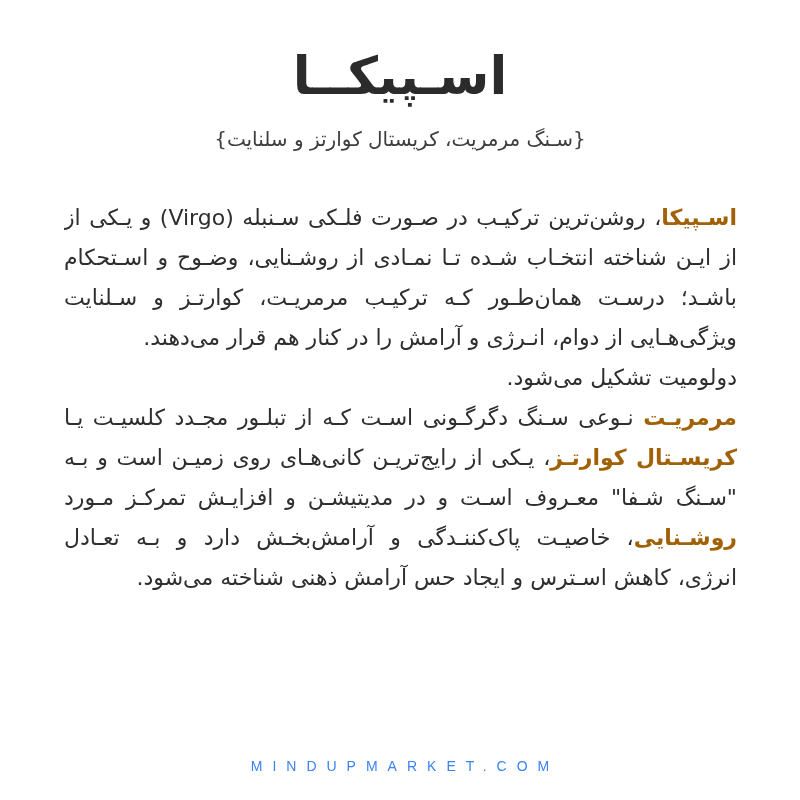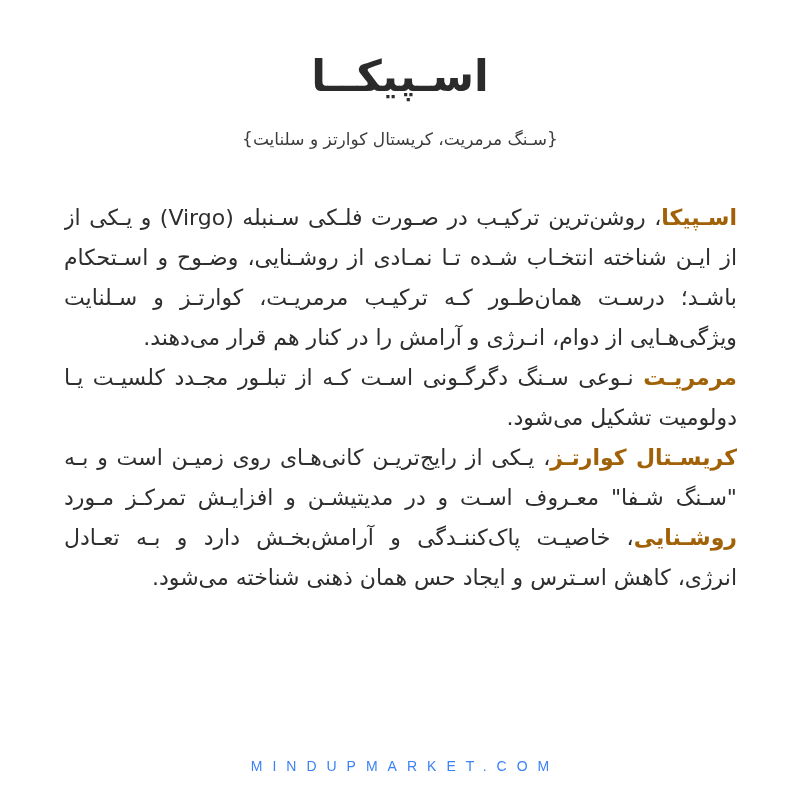--- a/index.html
+++ b/index.html
@@ -9,31 +9,31 @@
     height: 800px;
     background: #ffffff;
     font-family: "DejaVu Sans", sans-serif;
     color: #2e2e2e;
     overflow: hidden;
   }
   .title {
     margin: 42px 0 0 0;
     text-align: center;
     direction: rtl;
-    font-size: 43px;
+    font-size: 52px;
     line-height: 68px;
     font-weight: 700;
     color: #2b2b2b;
     letter-spacing: 1px;
   }
   .subtitle {
     margin: 16px 0 0 0;
     text-align: center;
     direction: rtl;
-    font-size: 17px;
+    font-size: 20px;
     line-height: 26px;
     font-weight: 400;
     color: #3d3d3d;
   }
   .body-text {
     direction: rtl;
     margin: 46px 63px 0 64px;
     font-size: 22px;
     line-height: 40px;
     color: #2e2e2e;
@@ -75,32 +75,32 @@
   <section class="body-text">
 
     <div class="para">
       <div class="line"><strong>اسـپیکا</strong><span>، روشن‌ترین ترکیـب در صـورت فلـکی سـنبله (Virgo) و یـکی از</span></div>
       <div class="line">از ایـن شناخته انتخـاب شـده تـا نمـادی از روشـنایی، وضـوح و اسـتحکام</div>
       <div class="line">باشـد؛ درسـت همان‌طـور کـه ترکیـب مرمریـت، کوارتـز و سـلنایت</div>
       <div class="line end">ویژگی‌هـایی از دوام، انـرژی و آرامش را در کنار هم قرار می‌دهند.</div>
     </div>
 
     <div class="para">
+      <div class="line end">دولومیت تشکیل می‌شود.</div>
       <div class="line"><strong>مرمریـت</strong><span> نـوعی سـنگ دگرگـونی اسـت کـه از تبلـور مجـدد کلسیـت یـا</span></div>
-      <div class="line end">دولومیت تشکیل می‌شود.</div>
     </div>
 
     <div class="para">
       <div class="line"><strong>کریسـتال کوارتـز</strong><span>، یـکی از رایج‌تریـن کانی‌هـای روی زمیـن است و بـه</span></div>
       <div class="line">"سـنگ شـفا" معـروف اسـت و در مدیتیشـن و افزایـش تمرکـز مـورد</div>
     </div>
 
     <div class="para">
       <div class="line"><strong>روشـنایی</strong><span>، خاصیـت پاک‌کننـدگی و آرامش‌بخـش دارد و بـه تعـادل</span></div>
-      <div class="line end">انرژی، کاهش اسـترس و ایجاد حس همان ذهنی شناخته می‌شود.</div>
+      <div class="line end">انرژی، کاهش اسـترس و ایجاد حس آرامش ذهنی شناخته می‌شود.</div>
     </div>
 
   </section>
 
   <footer class="footer">
     <span>MINDUPMARKET.COM</span>
   </footer>
 
 </div>
 

